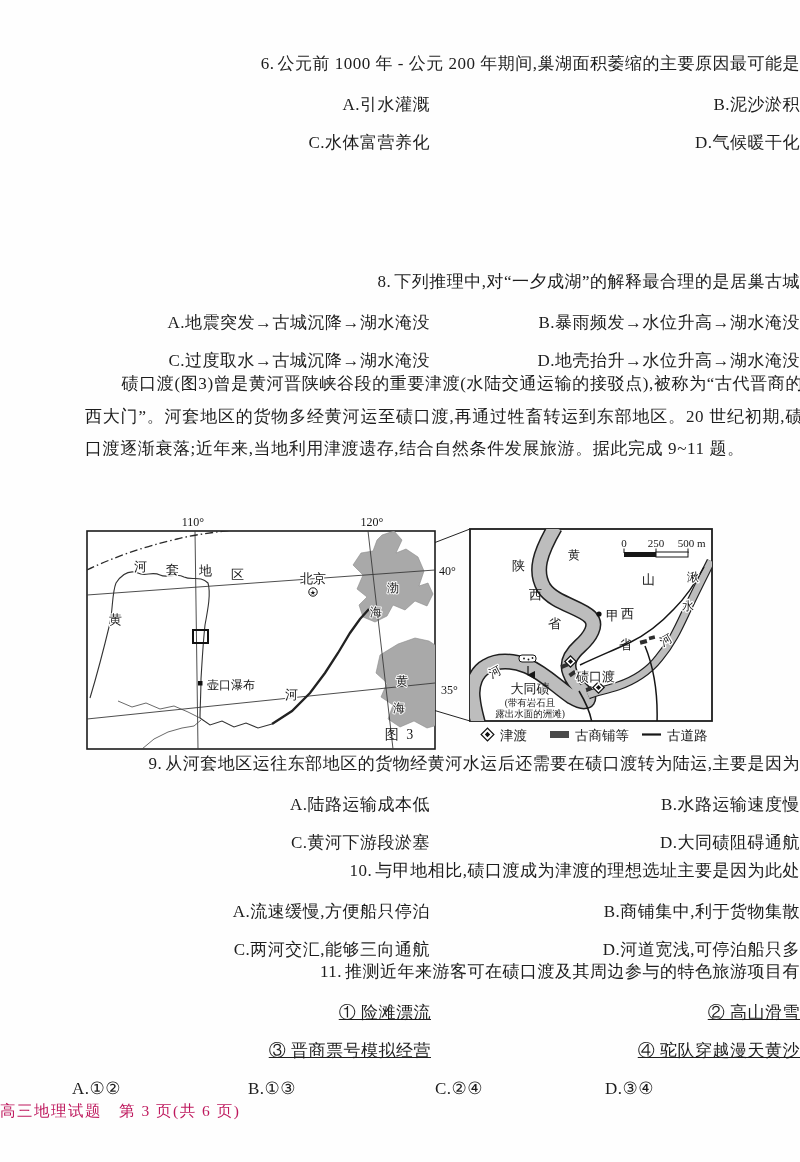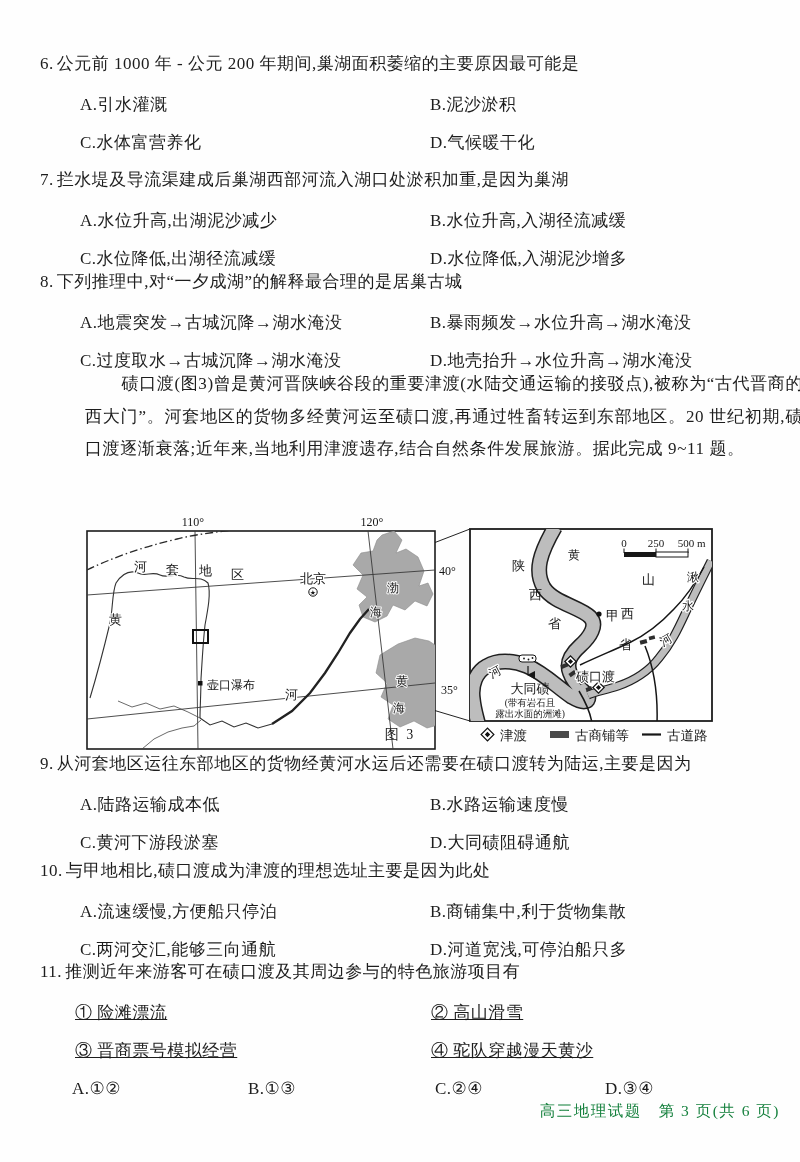--- a/index.html
+++ b/index.html
@@ -1,60 +1,51 @@
 <!DOCTYPE html>
 <html><head>
 <meta charset="utf-8">
 <style>
   html,body{margin:0;padding:0;background:#e8e8e8;}
   .page{position:relative;width:800px;height:1162px;background:#fefefe;color:#1d1d1d;
         font-family:"Liberation Serif","DejaVu Serif",serif;font-size:17px;overflow:hidden;}
-  .q{position:absolute;left:0;width:800px;}
+  .q{position:absolute;left:0;width:800px;text-align:right;}
   .stem{padding-left:40px;line-height:28px;letter-spacing:.5px;}
   .qnum{margin-right:3px;}
   .opts{display:grid;grid-template-columns:350px 1fr;padding-left:80px;margin-top:8px;}
   .opt{line-height:38px;letter-spacing:.5px;}
   .items{display:grid;grid-template-columns:356px 1fr;padding-left:75px;margin-top:8px;text-decoration:underline;}
   .item{line-height:38px;letter-spacing:.5px;}
   .ansrow{position:relative;height:38px;}
   .ansrow span{position:absolute;line-height:38px;letter-spacing:.5px;}
   .ans-a{left:72px;} .ans-b{left:248px;} .ans-c{left:435px;} .ans-d{left:605px;}
   .passage{position:absolute;top:368px;left:41px;width:718px;text-indent:2.15em;
            line-height:32.5px;text-align:justify;letter-spacing:.6px;margin-left:44px;}
   .figwrap{position:absolute;left:82px;top:472px;width:690px;height:270px;margin-top:41px;}
   .figcap{position:absolute;top:726px;left:0;width:800px;text-align:center;font-size:14px;letter-spacing:2px;}
-  .footer{position:absolute;top:1101px;left:0;width:780px;text-align:right;font-size:15.5px;letter-spacing:1.5px;color:#15803d;}
+  .footer{position:absolute;top:1101px;left:0;width:780px;text-align:left;font-size:15.5px;letter-spacing:1.5px;color:#be185d;}
   svg text{font-family:"Liberation Serif","DejaVu Serif",serif;fill:#161616;}
   .halo{paint-order:stroke;stroke:#ffffff;stroke-width:2.6px;stroke-linejoin:round;}
   .seatxt{paint-order:stroke;stroke:#f2f2f2;stroke-width:2.2px;stroke-linejoin:round;}
 </style>
 </head>
 <body>
 
 <div class="page">
 
   <div class="q" style="top:50px">
     <div class="stem"><span class="qnum">6.</span><span>公元前 1000 年 - 公元 200 年期间,巢湖面积萎缩的主要原因最可能是</span></div>
     <div class="opts">
       <span class="opt">A.引水灌溉</span>
       <span class="opt">B.泥沙淤积</span>
       <span class="opt">C.水体富营养化</span>
       <span class="opt">D.气候暖干化</span>
     </div>
   </div>
 
-  <div class="q" style="top:166px">
-    <div class="stem"><span class="qnum">7.</span><span>拦水堤及导流渠建成后巢湖西部河流入湖口处淤积加重,是因为巢湖</span></div>
-    <div class="opts">
-      <span class="opt">A.水位升高,出湖泥沙减少</span>
-      <span class="opt">B.水位升高,入湖径流减缓</span>
-      <span class="opt">C.水位降低,出湖径流减缓</span>
-      <span class="opt">D.水位降低,入湖泥沙增多</span>
-    </div>
-  </div>
 
   <div class="q" style="top:268px">
     <div class="stem"><span class="qnum">8.</span><span>下列推理中,对“一夕成湖”的解释最合理的是居巢古城</span></div>
     <div class="opts">
       <span class="opt">A.地震突发→古城沉降→湖水淹没</span>
       <span class="opt">B.暴雨频发→水位升高→湖水淹没</span>
       <span class="opt">C.过度取水→古城沉降→湖水淹没</span>
       <span class="opt">D.地壳抬升→水位升高→湖水淹没</span>
     </div>
   </div>

